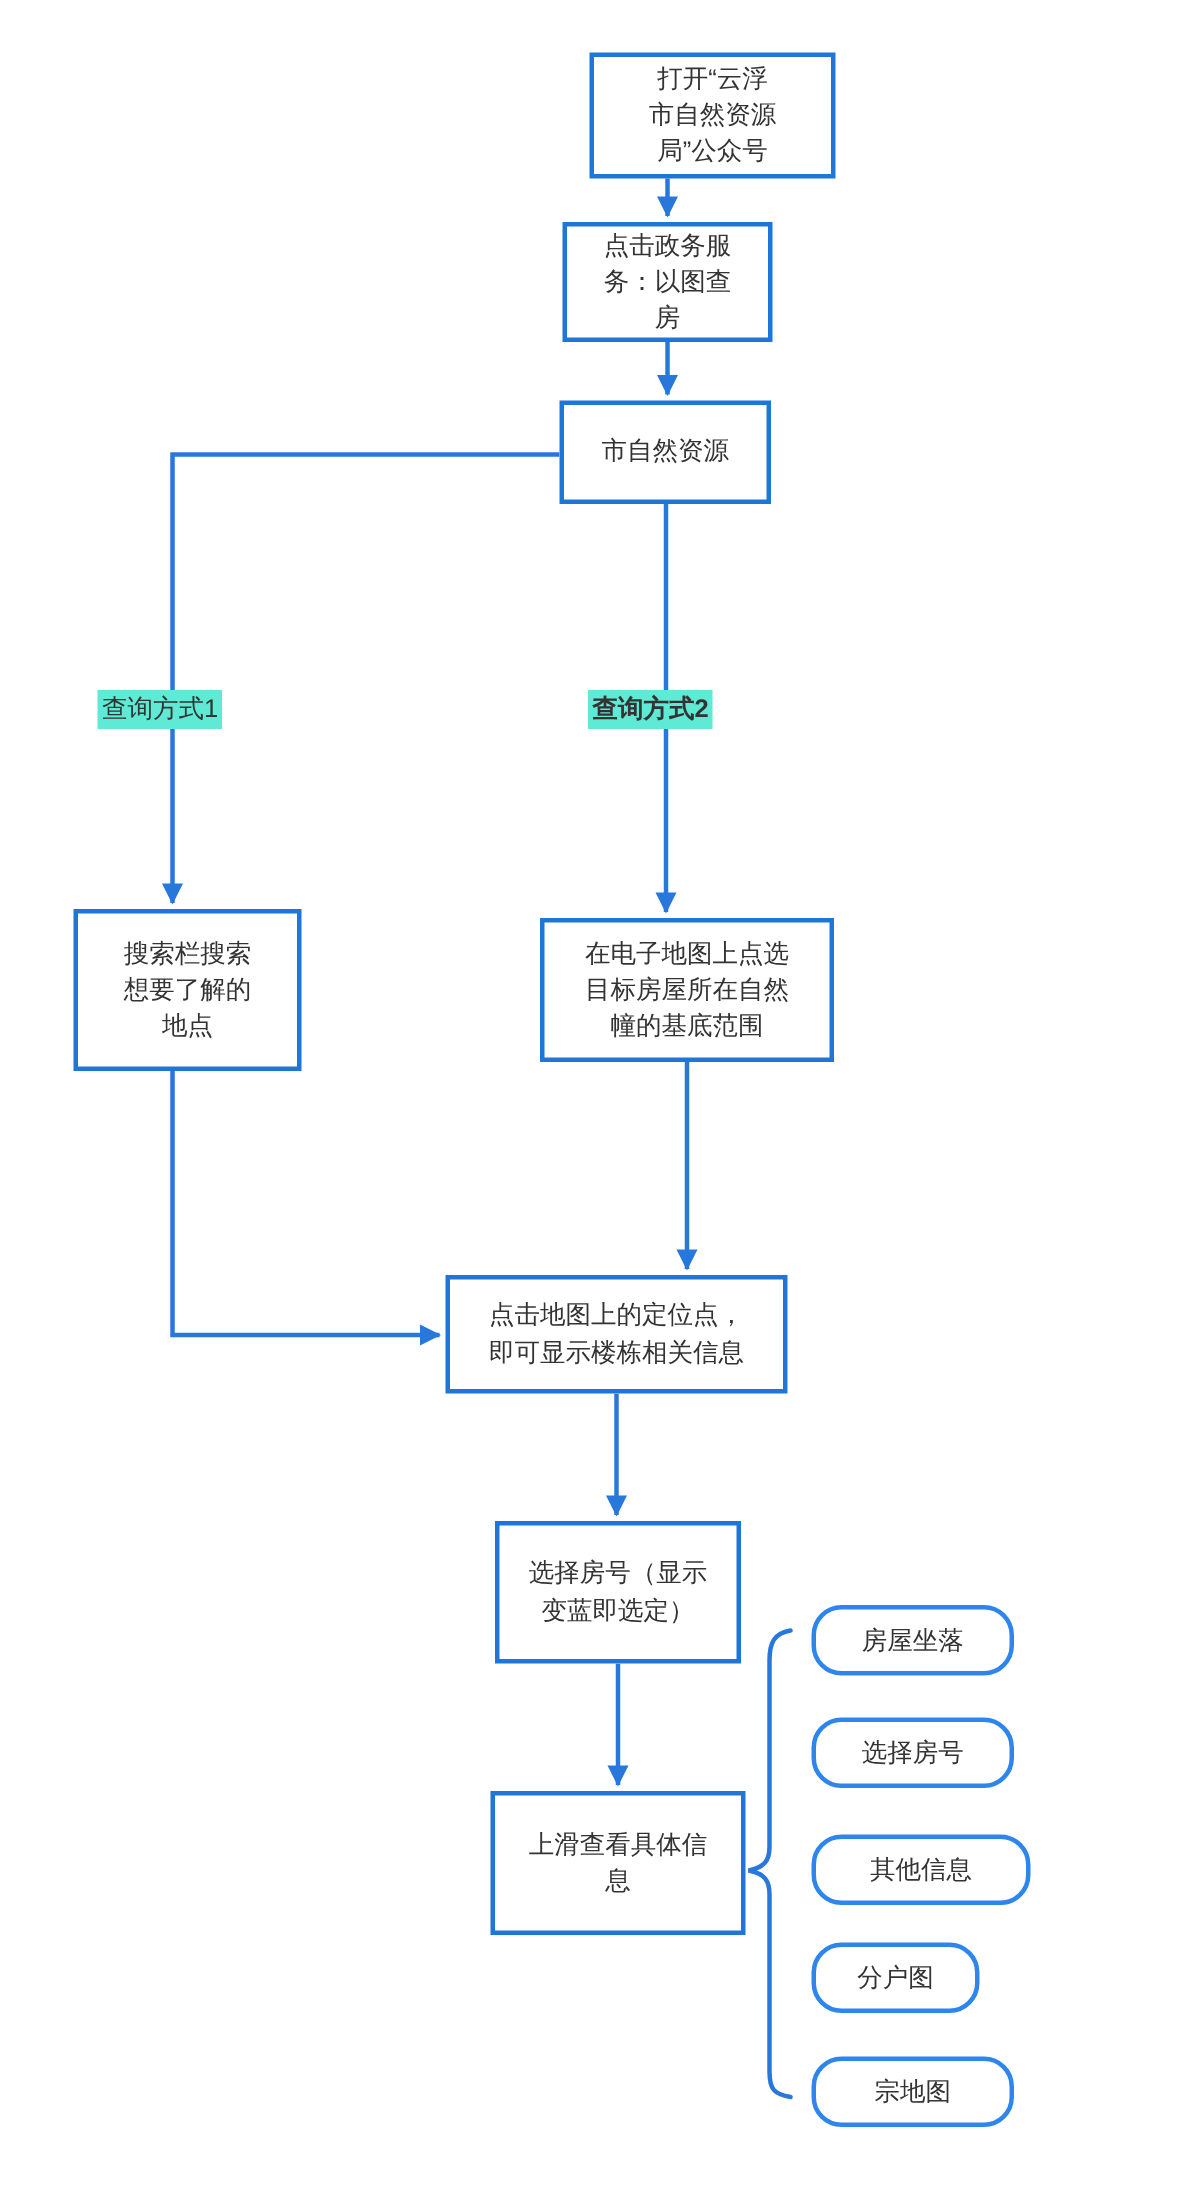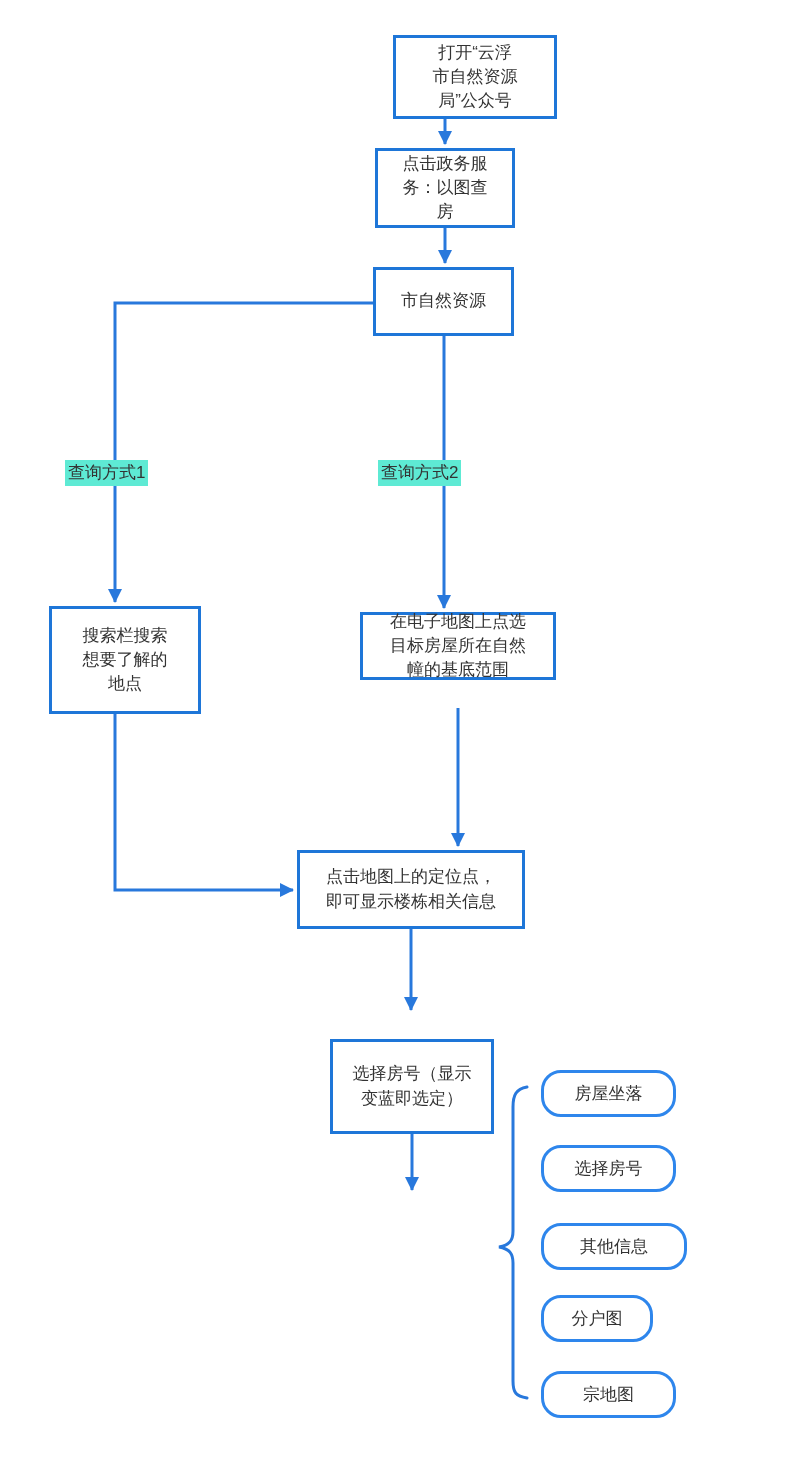--- a/index.html
+++ b/index.html
@@ -90,39 +90,43 @@
   <div class="flow-box" style="left:373px;top:267px;width:141px;height:69px;">
     <span>市自然资源</span>
   </div>
 
   <div class="flow-box" style="left:49px;top:606px;width:152px;height:108px;">
     <span>搜索栏搜索
 想要了解的
 地点</span>
   </div>
 
-  <div class="flow-box" style="left:360px;top:612px;width:196px;height:68px;">
+  <div class="flow-box" style="left:360px;top:612px;width:196px;height:96px;">
     <span>在电子地图上点选
 目标房屋所在自然
 幢的基底范围</span>
   </div>
 
   <div class="flow-box" style="left:297px;top:850px;width:228px;height:79px;">
     <span>点击地图上的定位点，
 即可显示楼栋相关信息</span>
   </div>
 
-  <div class="flow-box" style="left:330px;top:1014px;width:164px;height:95px;margin-top:25px;">
+  <div class="flow-box" style="left:330px;top:1014px;width:164px;height:95px;">
     <span>选择房号（显示
 变蓝即选定）</span>
   </div>
 
+  <div class="flow-box" style="left:327px;top:1194px;width:170px;height:96px;">
+    <span>上滑查看具体信
+息</span>
+  </div>
 
   <div class="edge-label" style="left:65px;top:460px;">查询方式1</div>
-  <div class="edge-label" style="left:378px;top:460px;">查询方式2</div>
+  <div class="edge-label" style="left:392px;top:460px;font-weight:bold;">查询方式2</div>
 
   <div class="rounded-box" style="left:541px;top:1070px;width:135px;height:47px;">
     <span>房屋坐落</span>
   </div>
 
   <div class="rounded-box" style="left:541px;top:1145px;width:135px;height:47px;">
     <span>选择房号</span>
   </div>
 
   <div class="rounded-box" style="left:541px;top:1223px;width:146px;height:47px;">

